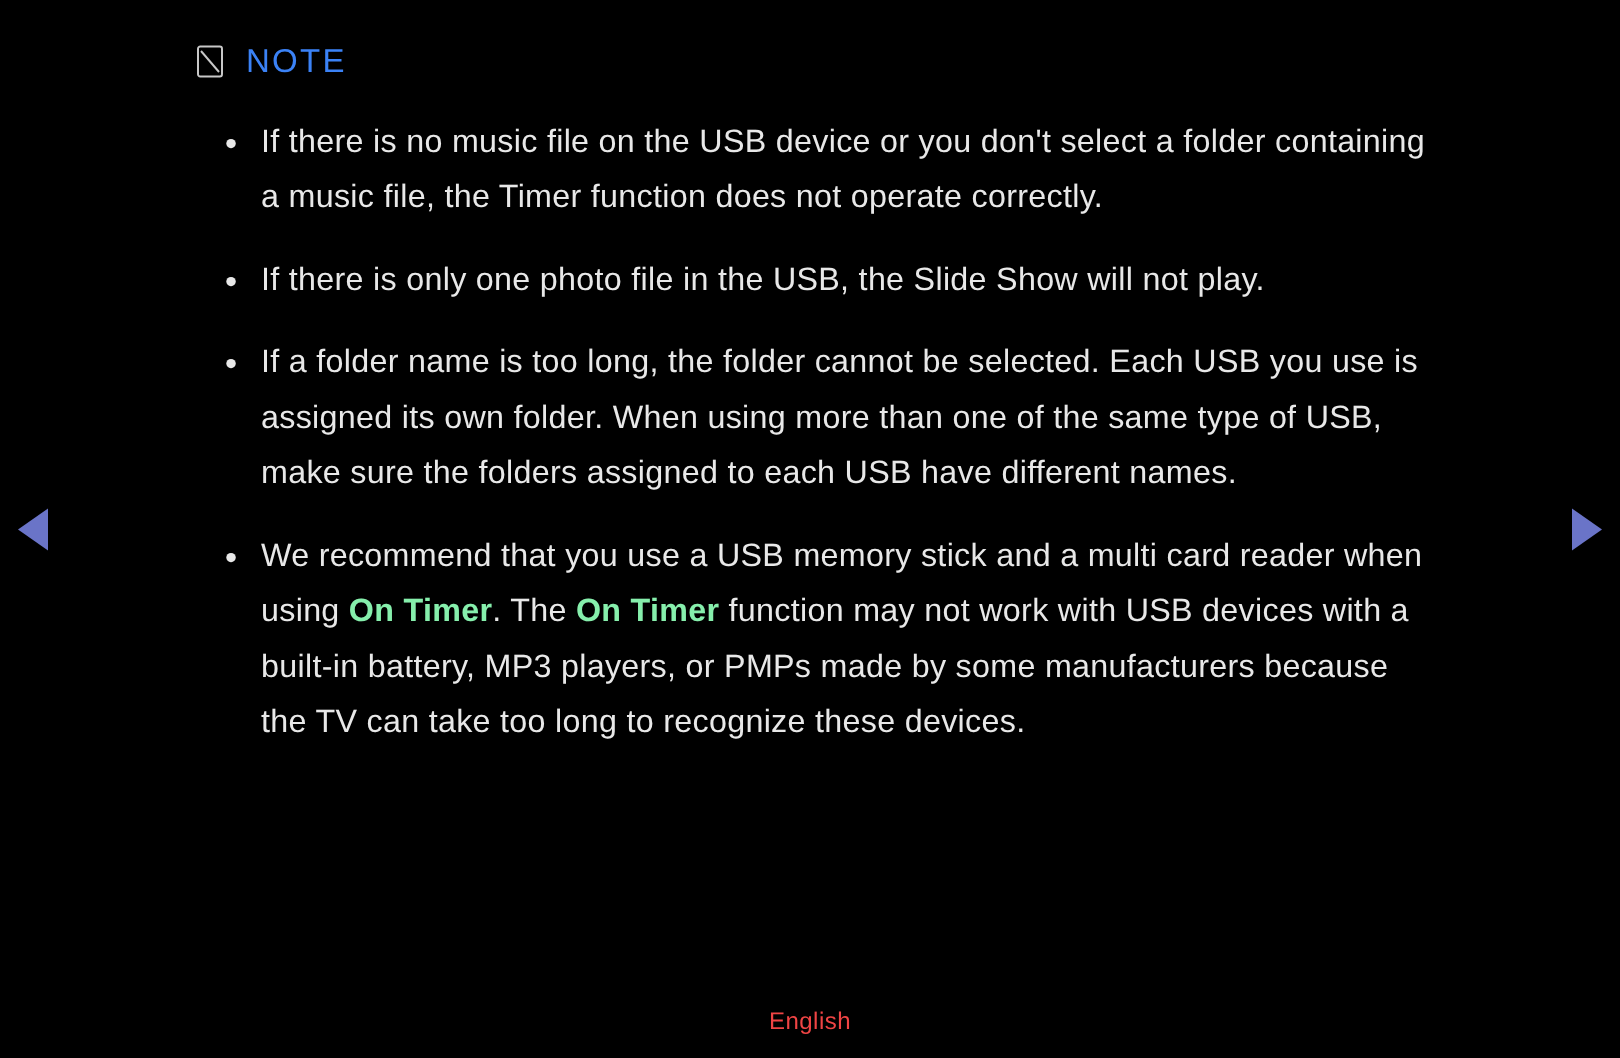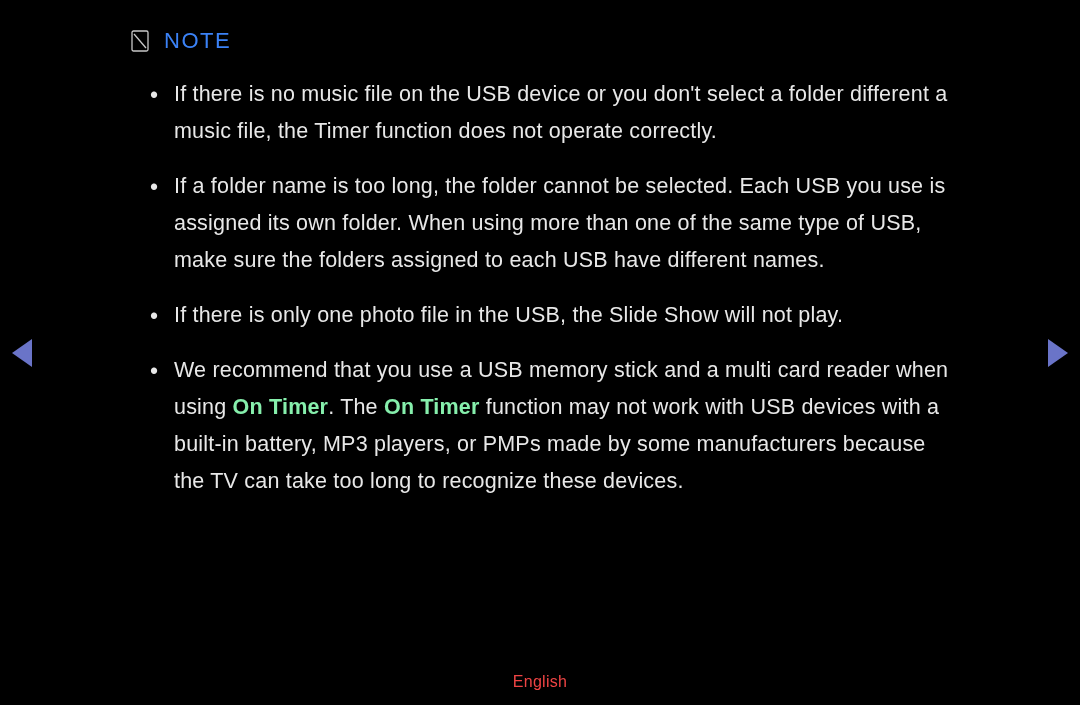--- a/index.html
+++ b/index.html
@@ -105,20 +105,20 @@
   <div class="note-header">
     <span class="note-icon">
       <svg viewBox="0 0 18 22" fill="none" stroke="#c8c8c8" stroke-width="1.3">
         <rect x="1" y="1" width="16" height="20" rx="1.5"></rect>
         <line x1="3" y1="4" x2="15" y2="18"></line>
       </svg>
     </span>
     <span class="note-title">NOTE</span>
   </div>
   <ul class="bullet-list">
-    <li class="bullet-item"><span>If there is no music file on the USB device or you don't select a folder different a music file, the Timer function does not operate correctly.</span></li>
+    <li class="bullet-item"><span>If there is no music file on the USB device or you don't select a folder containing a music file, the Timer function does not operate correctly.</span></li>
+    <li class="bullet-item"><span>If there is only one photo file in the USB, the Slide Show will not play.</span></li>
     <li class="bullet-item"><span>If a folder name is too long, the folder cannot be selected. Each USB you use is assigned its own folder. When using more than one of the same type of USB, make sure the folders assigned to each USB have different names.</span></li>
-    <li class="bullet-item"><span>If there is only one photo file in the USB, the Slide Show will not play.</span></li>
     <li class="bullet-item"><span>We recommend that you use a USB memory stick and a multi card reader when using </span><span class="highlight">On Timer</span><span>. The </span><span class="highlight">On Timer</span><span> function may not work with USB devices with a built-in battery, MP3 players, or PMPs made by some manufacturers because the TV can take too long to recognize these devices.</span></li>
   </ul>
 </div>
 
 <div class="footer-lang">English</div>
 
 </body></html>

